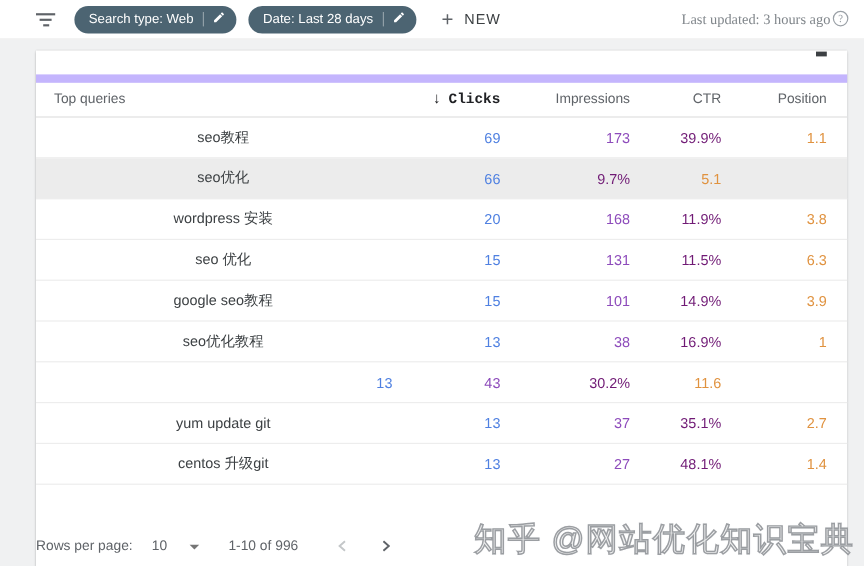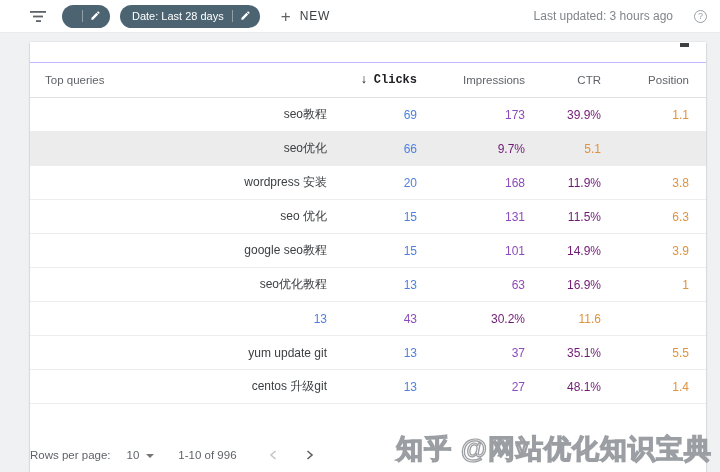--- a/index.html
+++ b/index.html
@@ -22,21 +22,21 @@
     display: inline-flex; align-items: center; height: 23px;
     background: #4c6472; border-radius: 12px; color: #fff;
     font-size: 11px; padding: 0 9px 0 12px; margin-right: 10px; cursor: pointer;
     white-space: nowrap;
   }
   .chip .chip-label { line-height: 23px; }
   .chip .chip-sep { width: 1px; height: 12px; background: rgba(255,255,255,.38); margin: 0 7px 0 8px; }
   .new-btn { display: flex; align-items: center; margin-left: 11px; cursor: pointer; }
   .new-btn .plus { font-size: 17px; color: #5f6368; font-weight: 400; margin-right: 9px; line-height: 1; }
   .new-btn .new-label { font-size: 12px; color: #3c4043; letter-spacing: .8px; font-weight: 500; }
-  .last-updated { margin-left: auto; display: flex; align-items: center; gap: 21px; padding-right: 13px; }
+  .last-updated { margin-left: auto; display: flex; align-items: flex-start; gap: 2px; padding-right: 13px; font-family: Liberation Serif, serif; }
   .last-updated .lu-text { font-size: 12px; color: #80868b; }
   .help-circle {
     width: 13px; height: 13px; border: 1px solid #9aa0a6; border-radius: 50%;
     color: #9aa0a6; font-size: 9px; line-height: 11px; text-align: center; cursor: pointer;
   }
 
   
   .card {
     position: absolute; left: 30px; top: 42px; width: 676px; bottom: 0;
     background: #fff;
@@ -45,75 +45,76 @@
   .card-dash { position: absolute; top: 1px; right: 17px; width: 9px; height: 4px; background: #3c4043; }
 
   .thead, .row {
     display: grid;
     grid-template-columns: 1fr 90px 108px 76px 88px;
     align-items: center;
     padding: 0 17px 0 15px;
   }
   .thead {
     height: 36px; margin-top: 20px;
-    border-top: 1px solid #c4b5fd; border-bottom: 1px solid #e0e0e0;
+    border-top: 7px solid #c4b5fd; border-bottom: 1px solid #e0e0e0;
   }
   .th { font-size: 11.5px; color: #5f6368; text-align: right; cursor: pointer; }
   .th-query { text-align: left; }
   .th-clicks { color: #202124; font-weight: 700; font-size: 12px; white-space: nowrap; font-family: Liberation Mono, monospace; }
   .sort-arrow { font-weight: 400; font-size: 12.5px; margin-right: 6px; color: #202124; }
 
   .row { height: 34px; border-bottom: 1px solid #ededed; font-size: 12px; cursor: pointer; }
   .row.highlight { background: #ececec; }
   .cell { text-align: right; }
-  .cell-query { text-align: right; color: #3c4043; }
+  .cell-query { text-align: center; color: #3c4043; }
   .cell-clicks { color: #4f80e1; }
   .cell-impressions { color: #8d4bbb; padding-left: 29px; }
   .cell-ctr { color: #701a75; }
   .cell-position { color: #e0923f; }
 
   
   .tfoot {
     position: absolute; left: 0; right: 0; bottom: 0; height: 34px;
     display: flex; align-items: center; justify-content: flex-start;
     padding-right: 14px; font-size: 11.5px; color: #5f6368; background: transparent;
   }
   .rpp-label { margin-right: 16px; }
-  .rpp-select { display: flex; align-items: center; gap: 7px; cursor: pointer; }
+  .rpp-select { display: flex; align-items: center; gap: 19px; cursor: pointer; }
   .caret-down {
     width: 0; height: 0; border-left: 4px solid transparent; border-right: 4px solid transparent;
     border-top: 4.5px solid #757575; margin-top: 2px;
   }
   .range-label { margin: 0 28px 0 24px; }
   .page-arrow { display: flex; align-items: center; justify-content: center; width: 18px; height: 18px; cursor: pointer; }
   .page-arrow + .page-arrow { margin-left: 18px; }
 
   
   .watermark {
     position: absolute; right: 8px; bottom: 5px; z-index: 6;
-    font-size: 27px; font-weight: 700; letter-spacing: 1px; white-space: nowrap;
+    font-size: 27px; font-weight: 400; letter-spacing: 1px; white-space: nowrap;
     color: rgba(255,255,255,.72);
     -webkit-text-stroke: 1.2px rgba(150,153,157,.95);
     text-shadow: 0 0 1px rgba(150,153,157,.55);
     pointer-events: none;
   }
 </style>
 </head>
 <body>
 
 <div class="topbar">
   <div class="filter-btn">
     <svg width="17" height="13" viewBox="0 0 17 13">
       <rect x="0" y="1" width="16" height="1.8" fill="#5f6368"></rect>
       <rect x="3" y="5.6" width="10" height="1.8" fill="#5f6368"></rect>
       <rect x="6" y="10.2" width="5" height="1.8" fill="#5f6368"></rect>
     </svg>
   </div>
 
   <div class="chip">
+    <span class="chip-label">Search type: Web</span>
     <span class="chip-sep"></span>
     <span>
       <svg width="11" height="11" viewBox="0 0 24 24">
           <path fill="#ffffff" d="M3 17.25V21h3.75L17.8 9.94l-3.75-3.75L3 17.25zM20.7 7.04c.39-.39.39-1.02 0-1.41l-2.34-2.34a.996.996 0 0 0-1.41 0l-1.83 1.83 3.75 3.75 1.83-1.83z"></path>
         </svg>
     </span>
   </div>
 
   <div class="chip">
     <span class="chip-label">Date: Last 28 days</span>
@@ -185,38 +186,38 @@
         <div class="cell cell-query">google seo教程</div>
         <div class="cell cell-clicks">15</div>
         <div class="cell cell-impressions">101</div>
         <div class="cell cell-ctr">14.9%</div>
         <div class="cell cell-position">3.9</div>
       </div>
 
       <div class="row">
         <div class="cell cell-query">seo优化教程</div>
         <div class="cell cell-clicks">13</div>
-        <div class="cell cell-impressions">63</div>
+        <div class="cell cell-impressions">38</div>
         <div class="cell cell-ctr">16.9%</div>
         <div class="cell cell-position">1</div>
       </div>
 
       <div class="row">
         <div class="cell cell-clicks">13</div>
         <div class="cell cell-impressions">43</div>
         <div class="cell cell-ctr">30.2%</div>
         <div class="cell cell-position">11.6</div>
       </div>
 
       <div class="row">
         <div class="cell cell-query">yum update git</div>
         <div class="cell cell-clicks">13</div>
         <div class="cell cell-impressions">37</div>
         <div class="cell cell-ctr">35.1%</div>
-        <div class="cell cell-position">5.5</div>
+        <div class="cell cell-position">2.7</div>
       </div>
 
       <div class="row">
         <div class="cell cell-query">centos 升级git</div>
         <div class="cell cell-clicks">13</div>
         <div class="cell cell-impressions">27</div>
         <div class="cell cell-ctr">48.1%</div>
         <div class="cell cell-position">1.4</div>
       </div>
     </div>

